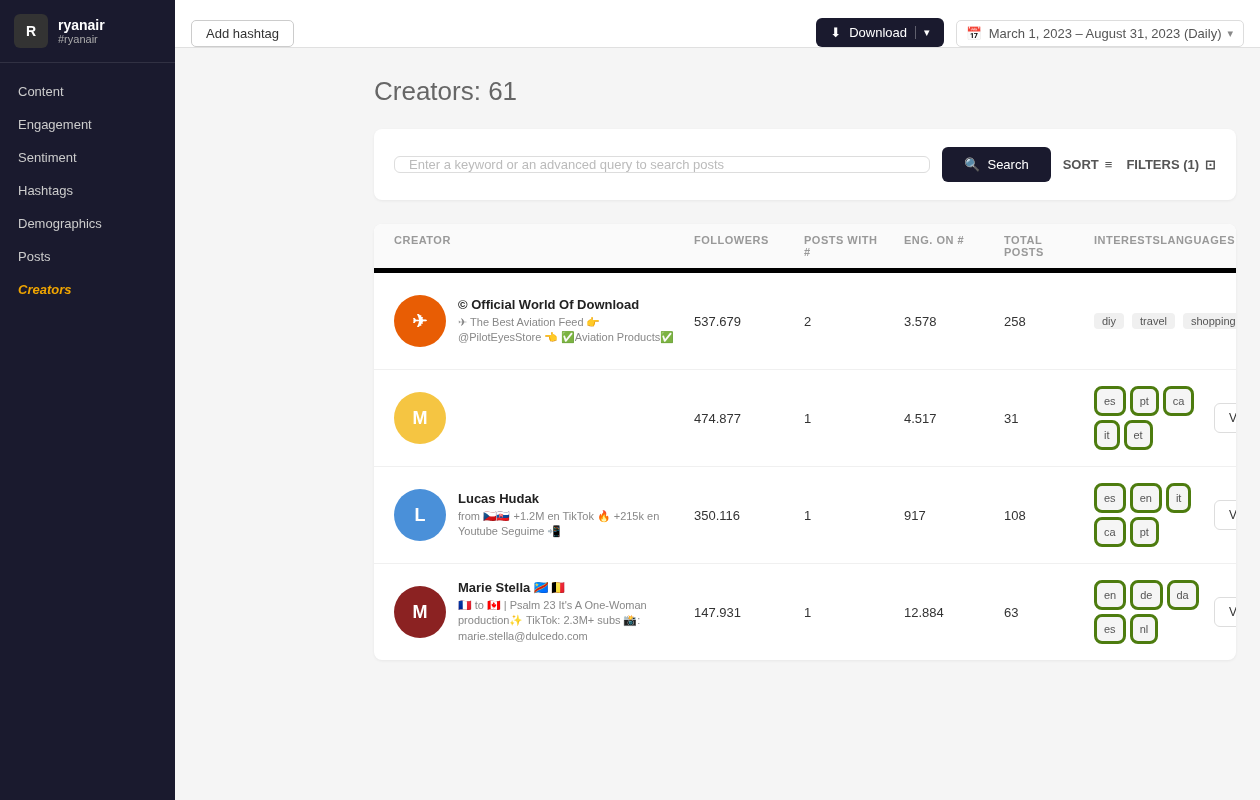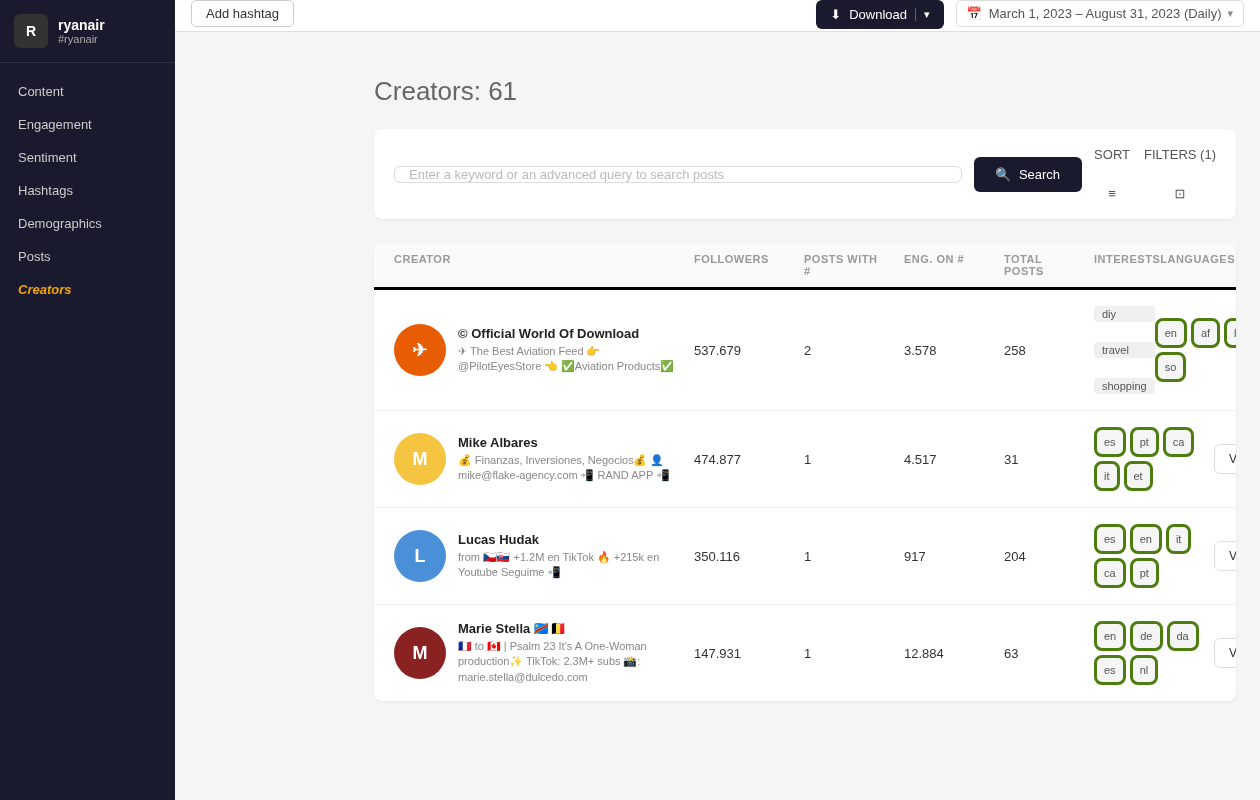--- a/index.html
+++ b/index.html
@@ -40,25 +40,25 @@
       transition: background 0.15s;
     }
     .sidebar-item.active { color: #f0a500; font-weight: 600; font-style: italic; }
 
     
     .topbar {
       position: fixed;
       left: 175px;
       right: 0;
       top: 0;
-      height: 32px;
+      height: 48px;
       background: #fff;
       border-bottom: 1px solid #e0e0e0;
       display: flex;
-      align-items: flex-start;
+      align-items: flex-end;
       padding: 0 16px;
       z-index: 100;
       gap: 12px;
     }
     .add-hashtag-btn {
       border: 1px solid #ccc;
       background: #fff;
       padding: 5px 14px;
       border-radius: 5px;
       cursor: pointer;
@@ -150,40 +150,39 @@
     }
     .search-controls {
       display: flex;
       align-items: center;
       gap: 14px;
       margin-left: auto;
     }
     .sort-btn, .filters-btn {
       display: flex;
       align-items: center;
-      gap: 24px;
+      gap: 6px;
       cursor: pointer;
       font-size: 13px;
       color: #555;
-      font-weight: 400;
-      flex-direction: column;
+      font-weight: 700;
     }
 
     
     .creators-table {
       background: #fff;
       border-radius: 8px;
       overflow: hidden;
       box-shadow: 0 1px 3px rgba(0,0,0,0.06);
     }
     .table-header {
       display: grid;
       grid-template-columns: 300px 110px 100px 100px 90px 1fr 120px 120px;
       padding: 10px 20px;
-      border-bottom: 3px solid #000000;
+      border-bottom: 5px solid #000000;
       background: #fafafa;
     }
     .table-header-cell {
       font-size: 11px;
       font-weight: 600;
       color: #999;
       letter-spacing: 0.5px;
       text-transform: uppercase;
     }
     .table-row {
@@ -208,21 +207,21 @@
     .avatar-ma { background: #f5c542; color: #fff; }
     .avatar-lh { background: #4a90d9; color: #fff; }
     .avatar-ms { background: #8b2222; color: #fff; }
 
     .creator-info {}
     .creator-name { font-weight: 600; font-size: 13px; color: #222; margin-bottom: 3px; }
     .creator-bio { font-size: 11px; color: #888; line-height: 1.4; max-width: 220px; }
 
     .cell-number { font-size: 13px; color: #333; }
 
-    .interests-cell { display: flex; flex-direction: column; gap: 20px; }
+    .interests-cell { display: flex; flex-direction: row; gap: 8px; }
     .interest-tag {
       background: #f0f0f0;
       color: #555;
       border-radius: 4px;
       padding: 2px 8px;
       font-size: 11px;
       display: inline-block;
     }
 
     .languages-cell { display: flex; flex-wrap: wrap; gap: 4px; align-content: flex-start; }
@@ -338,24 +337,20 @@
           <div class="languages-cell">
             <span class="lang-tag">en</span>
             <span class="lang-tag">af</span>
             <span class="lang-tag">hu</span>
             <span class="lang-tag">so</span>
           </div>
         </div>
         <div class="table-row">
           <div class="creator-cell">
             <div class="creator-avatar avatar-ma">M</div>
-            <div class="creator-info">
-              <div class="creator-name">Mike Albares</div>
-              <div class="creator-bio">💰 Finanzas, Inversiones, Negocios💰 👤 mike@flake-agency.com 📲 RAND APP 📲</div>
-            </div>
           </div>
           <div class="cell-number">474.877</div>
           <div class="cell-number">1</div>
           <div class="cell-number">4.517</div>
           <div class="cell-number">31</div>
           <div class="interests-cell"></div>
           <div class="languages-cell">
             <span class="lang-tag">es</span>
             <span class="lang-tag">pt</span>
             <span class="lang-tag">ca</span>
@@ -368,21 +363,21 @@
           <div class="creator-cell">
             <div class="creator-avatar avatar-lh">L</div>
             <div class="creator-info">
               <div class="creator-name">Lucas Hudak</div>
               <div class="creator-bio">from 🇨🇿🇸🇰 +1.2M en TikTok 🔥 +215k en Youtube Seguime 📲</div>
             </div>
           </div>
           <div class="cell-number">350.116</div>
           <div class="cell-number">1</div>
           <div class="cell-number">917</div>
-          <div class="cell-number">204</div>
+          <div class="cell-number">108</div>
           <div class="interests-cell"></div>
           <div class="languages-cell">
             <span class="lang-tag">es</span>
             <span class="lang-tag">en</span>
             <span class="lang-tag">it</span>
             <span class="lang-tag">ca</span>
             <span class="lang-tag">pt</span>
           </div>
           <div><button class="view-details-btn">View Details</button></div>
         </div>

